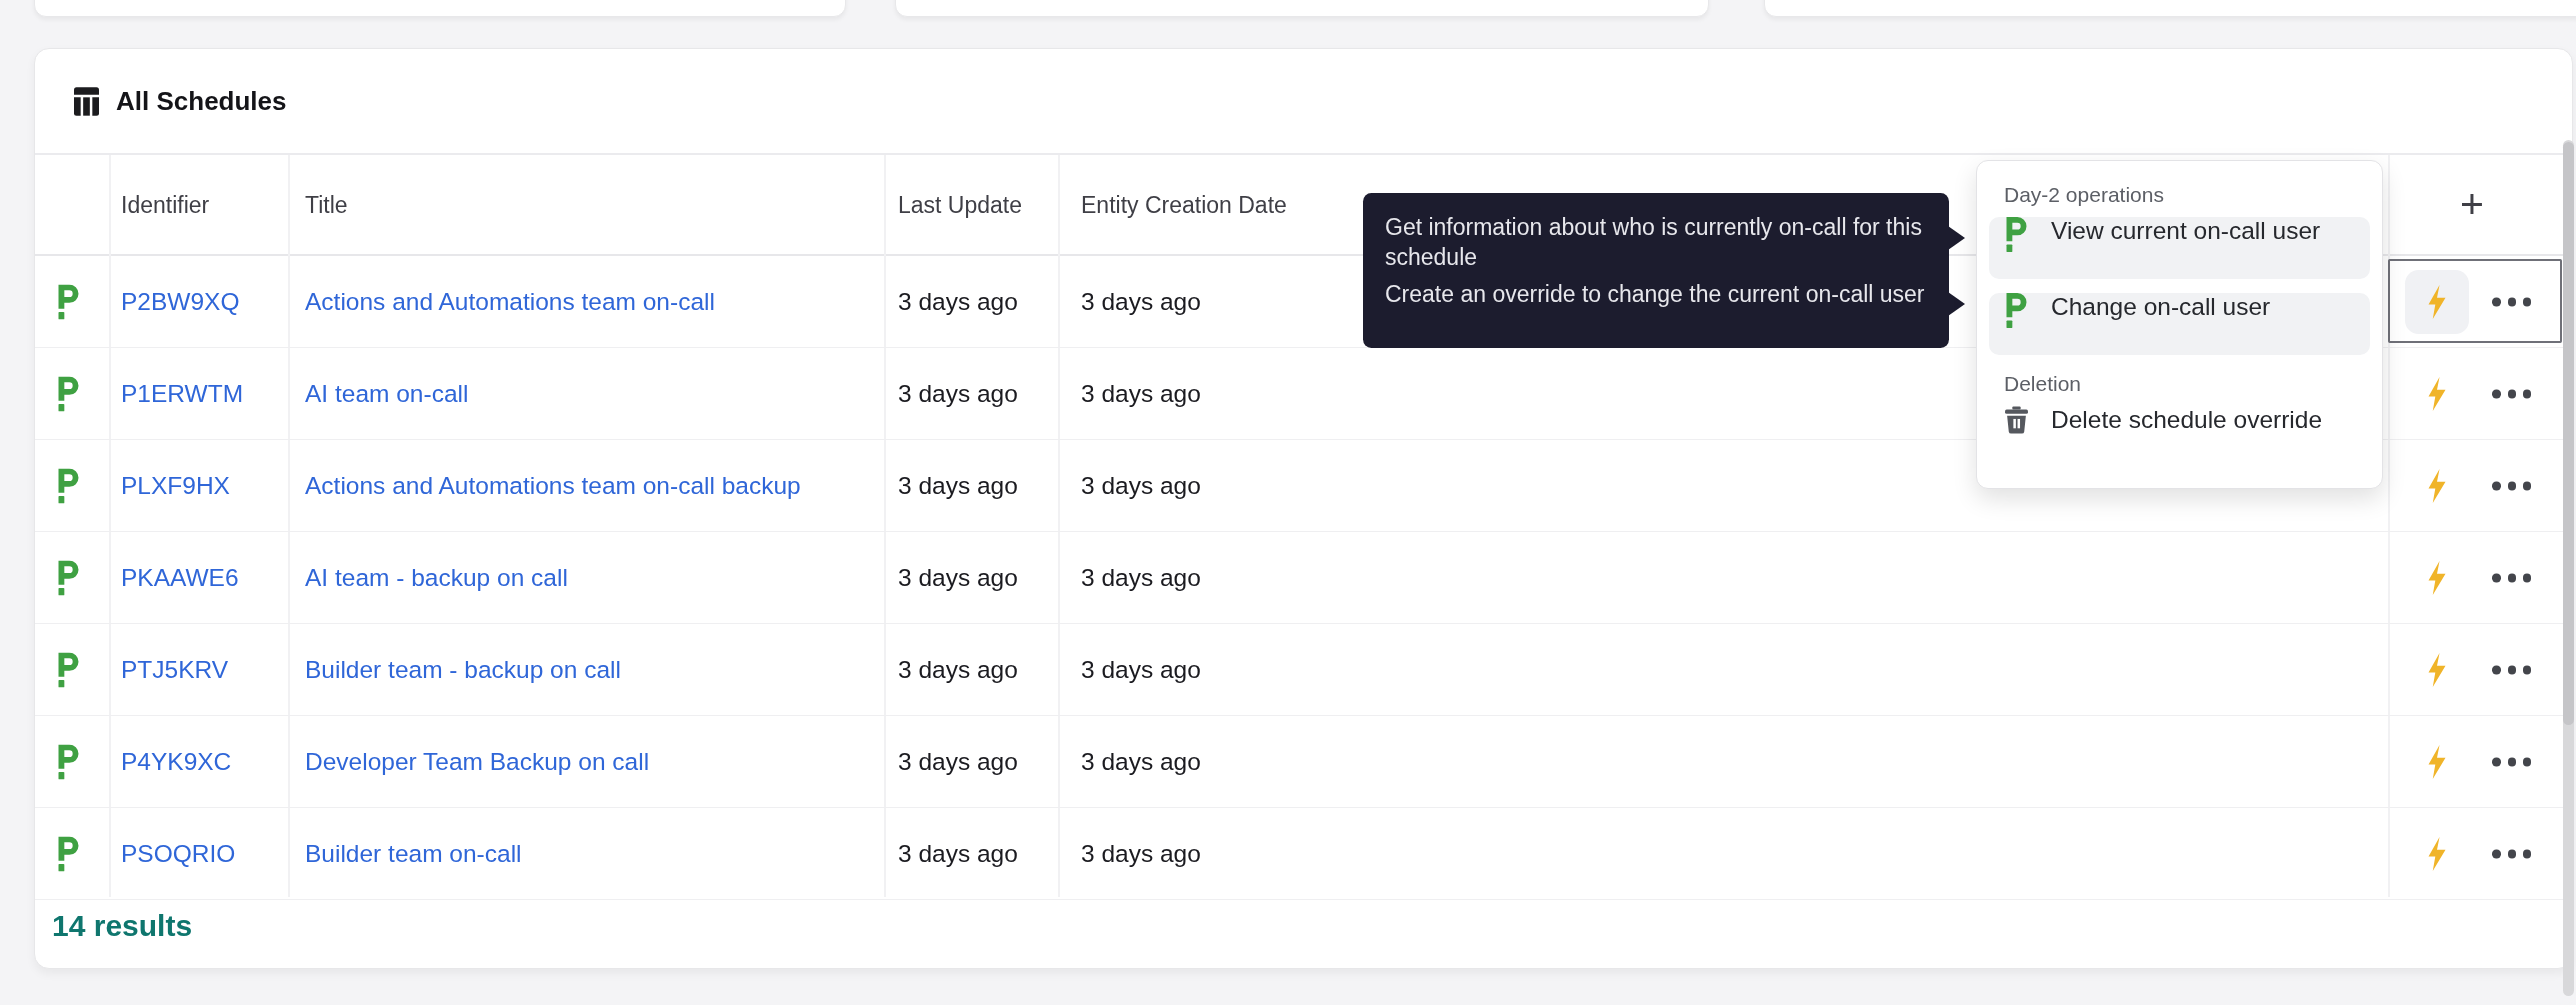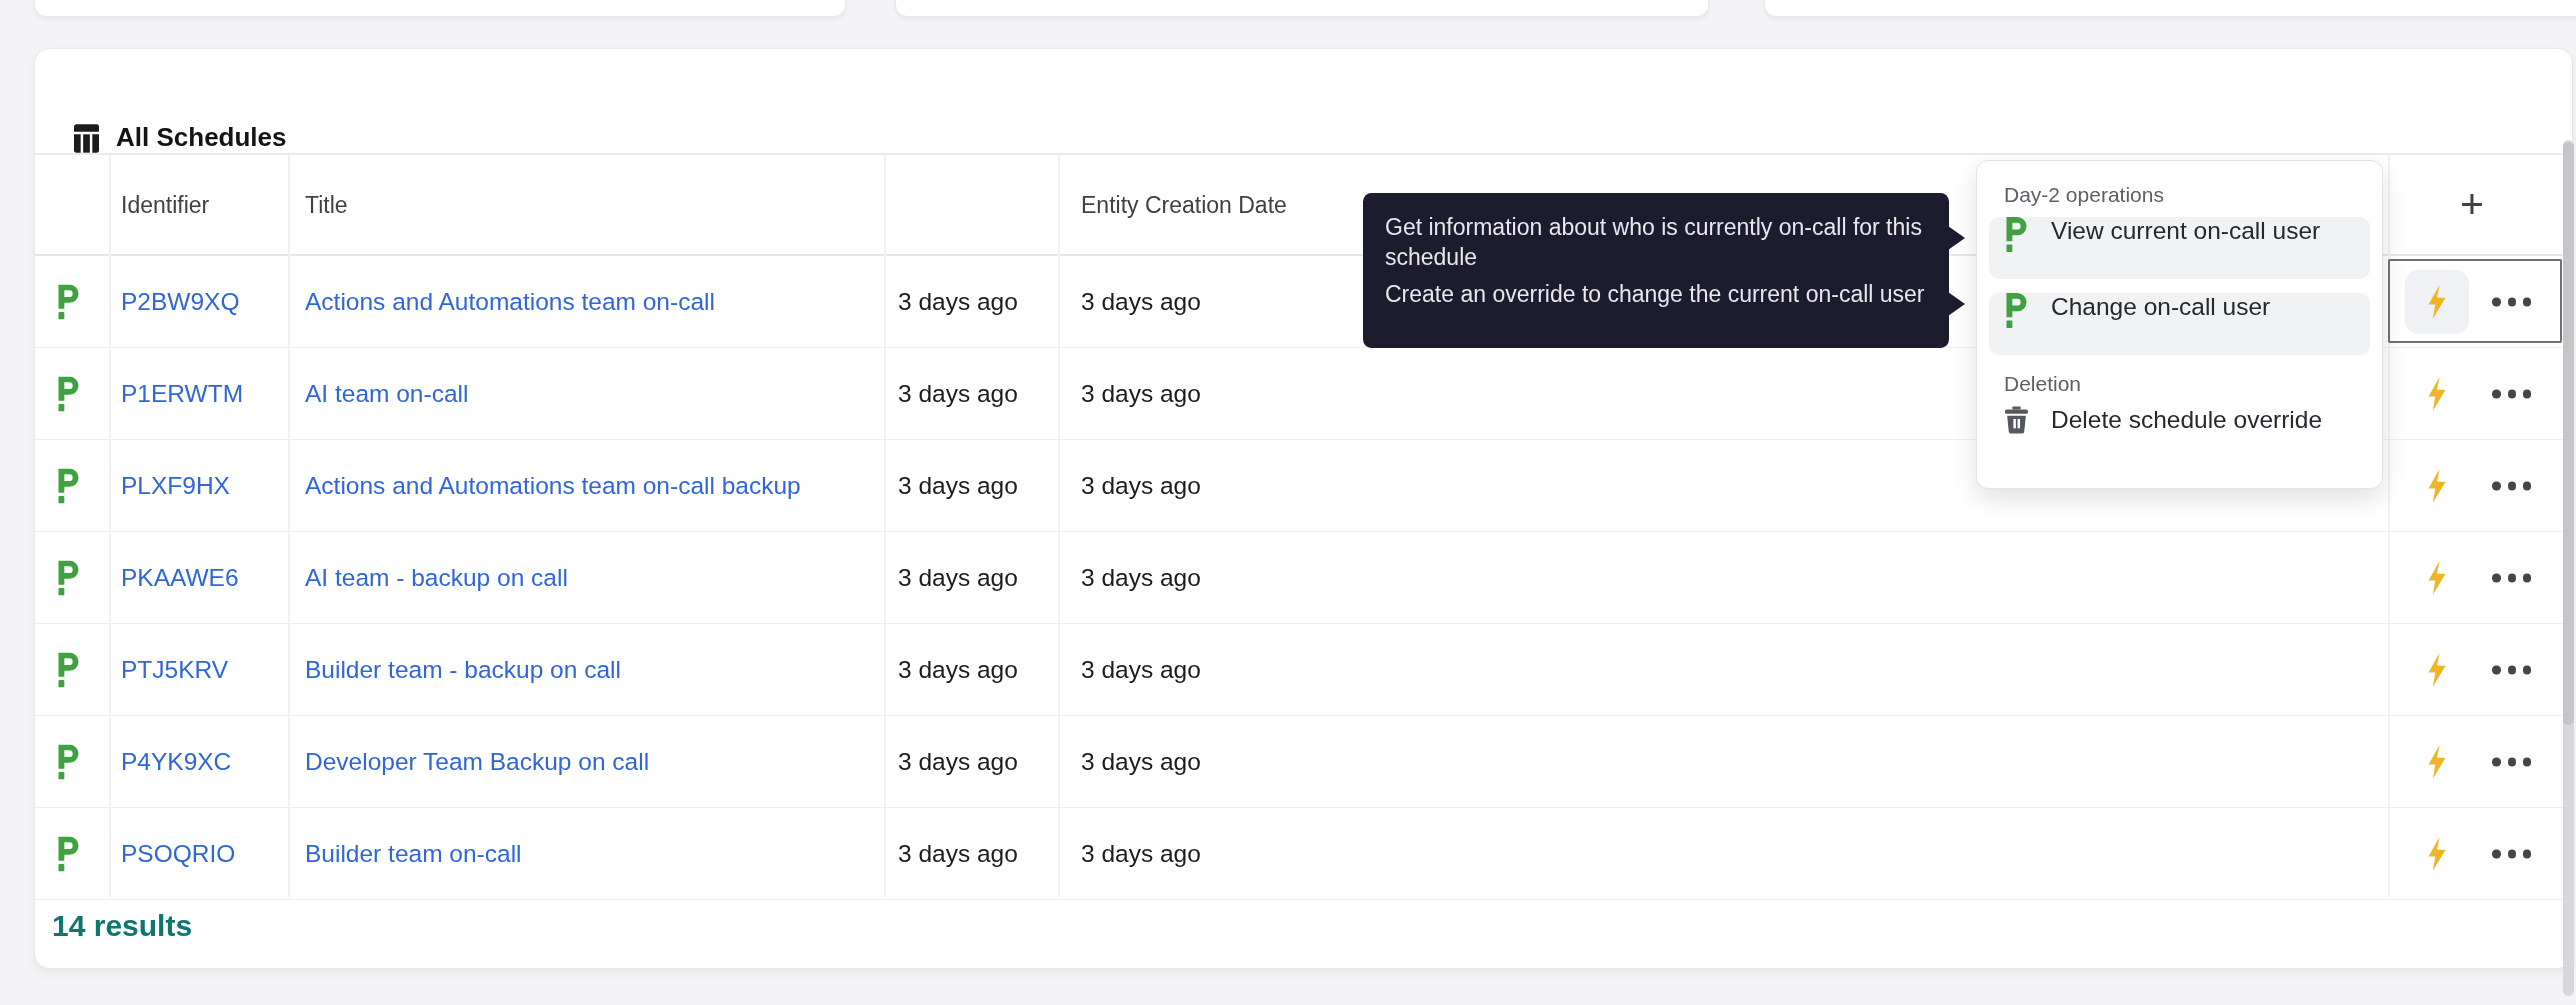--- a/index.html
+++ b/index.html
@@ -16,21 +16,21 @@
   .tc1 { left:34px;  width:812px; }
   .tc2 { left:895px; width:814px; }
   .tc3 { left:1764px; width:929px; }
 
   
   .main-card { position:absolute; left:34px; top:48px; width:2539px; height:921px;
     background:#fff; border:1.7px solid #e7e7e9; border-radius:15px;
     box-shadow:0 4.2px 10px rgba(0,0,0,.05); z-index:1; }
 
   .card-header { position:absolute; left:0; top:0; right:0; height:104px;
-    display:flex; align-items:flex-end; padding-left:39px; gap:17px; }
+    display:flex; align-items:center; padding-left:39px; gap:17px; }
   .card-title { font-size:26px; font-weight:700; color:#141418; }
   .hdr-divider { position:absolute; left:0; right:0; top:104px; height:1.7px; background:#ebebee; }
 
   .col-headers { position:absolute; left:0; right:0; top:106px; height:100px; }
   .col-label { position:absolute; top:0; height:100px; line-height:100px;
     font-size:23px; color:#3f3f46; white-space:nowrap; }
   .ch-identifier { left:86px; } .ch-title { left:270px; }
   .ch-lastupdate { left:863px; } .ch-created { left:1046px; }
   .colhdr-divider { position:absolute; left:0; right:0; top:205px; height:1.7px; background:#e7e7ea; }
 
@@ -110,20 +110,21 @@
       <rect fill="#1c1c1f" x="11" y="12" width="8" height="22"></rect>
       <path fill="#1c1c1f" d="M22 12 h8 v19 a3 3 0 0 1 -3 3 h-5 Z"></path>
     </svg>
     <span class="card-title">All Schedules</span>
   </div>
   <div class="hdr-divider"></div>
 
   <div class="col-headers">
     <span class="col-label ch-identifier">Identifier</span>
     <span class="col-label ch-title">Title</span>
+    <span class="col-label ch-lastupdate">Last Update</span>
     <span class="col-label ch-created">Entity Creation Date</span>
   </div>
   <div class="add-btn">+</div>
   <div class="colhdr-divider"></div>
 
   <div class="v-div vd1"></div>
   <div class="v-div vd2"></div>
   <div class="v-div vd3"></div>
   <div class="v-div vd4"></div>
   <div class="v-div vd5"></div>

